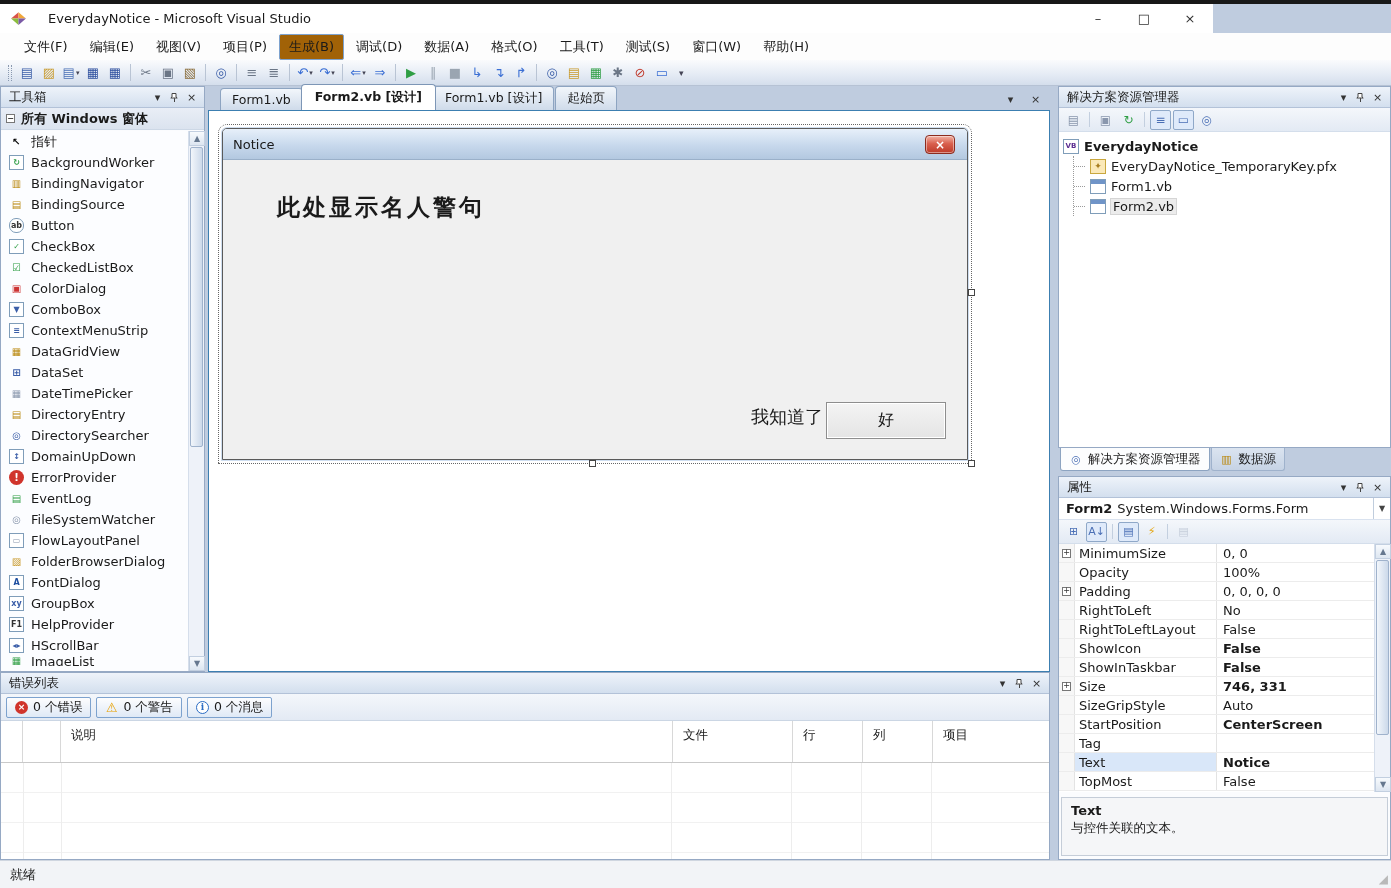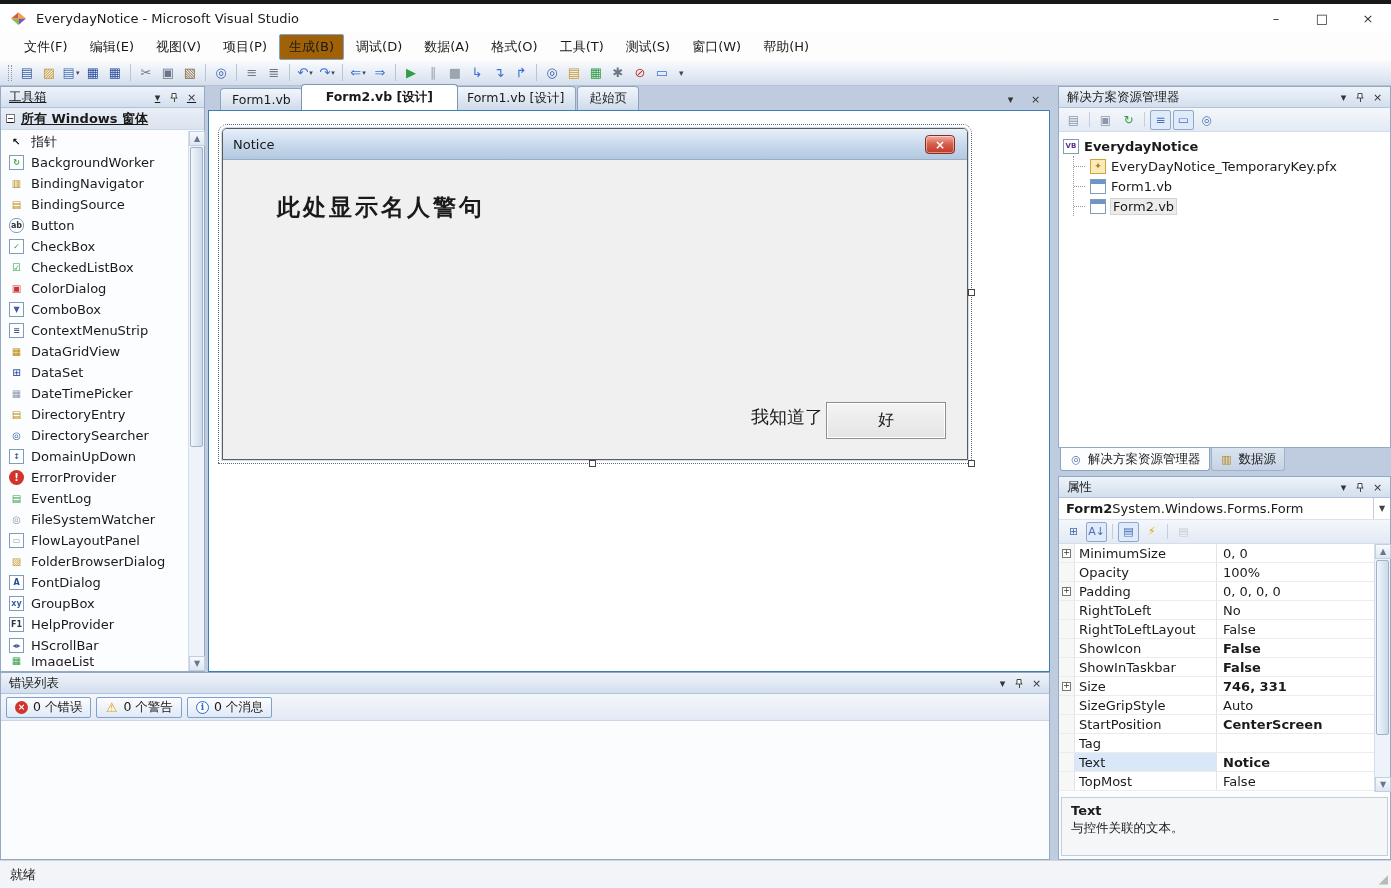--- a/index.html
+++ b/index.html
@@ -2,21 +2,21 @@
 <html><head>
 <meta charset="utf-8">
 <style>
   * { margin:0; padding:0; box-sizing:border-box; }
   html,body { width:1391px; height:888px; overflow:hidden;
     font-family:"DejaVu Sans","Liberation Sans",sans-serif; font-size:13px; color:#1a1a1a; }
   body { position:relative; background:#bfccdf; }
 
   
   #top-edge{position:absolute;left:0;top:0;width:1391px;height:4px;background:#181818;}
-  #titlebar{position:absolute;left:0;top:4px;width:1391px;height:29px;background:#fff;display:flex;align-items:center;}
+  #titlebar{position:absolute;left:0;top:4px;width:1213px;height:29px;background:#fff;display:flex;align-items:center;gap:12px;}
   #vs-logo{margin-left:10px;flex:none;}
   #title-text{margin-left:9px;font-size:13px;}
   #win-controls{margin-left:auto;display:flex;height:100%;}
   .winbtn{width:46px;height:100%;display:flex;align-items:center;justify-content:center;font-size:13px;color:#333;}
   #menubar{position:absolute;left:0;top:33px;width:1391px;height:27px;background:#fdfdfd;display:flex;align-items:center;padding-left:14px;}
   .menu-item{padding:3px 9px;margin-right:2px;border:1px solid transparent;border-radius:2px;}
   .menu-item.active{background:#a16207;border-color:#7da2ce;}
   #toolbar{position:absolute;left:0;top:60px;width:1391px;height:26px;
     background:linear-gradient(#fafbfd,#e6ecf5 55%,#d4deec);border-bottom:1px solid #b6c2d4;
     display:flex;align-items:center;padding-left:4px;}
@@ -28,21 +28,21 @@
   .tb-overflow{margin-left:6px;font-size:9px;color:#445;display:flex;flex-direction:column;align-items:center;line-height:4px;}
 
   
   .panel{position:absolute;background:#fbfcfe;border:1px solid #96a9c4;}
   .panel-hd{height:21px;background:linear-gradient(#eef3fa,#d3dfee);border-bottom:1px solid #b3c2d8;
     display:flex;align-items:center;padding:0 4px 0 8px;font-size:12.5px;}
   .panel-hd .sp{flex:1;}
   .hicon{width:17px;height:16px;display:inline-flex;align-items:center;justify-content:center;font-size:11px;color:#333;}
 
   
-  #toolbox{left:0;top:86px;width:205px;height:586px;text-decoration:underline;}
+  #toolbox{left:0;top:86px;width:205px;height:586px;}
   #tbx-cat{height:22px;display:flex;align-items:center;gap:6px;padding-left:5px;font-weight:bold;
     background:linear-gradient(#e9eef6,#dbe3ef);border-bottom:1px solid #cdd8e6;}
   .expbox{width:9px;height:9px;border:1px solid #777;background:#fff;font-size:8px;line-height:7px;text-align:center;color:#333;flex:none;}
   #tbx-list{position:absolute;left:0;top:44px;right:16px;bottom:0;background:#fcfdff;overflow:hidden;}
   .tbx-item{height:21px;display:flex;align-items:center;gap:7px;padding-left:8px;white-space:nowrap;}
   .tbx-item.clipped{height:10px;overflow:hidden;}
   .chip{width:15px;height:15px;display:inline-flex;align-items:center;justify-content:center;
     font-size:10px;font-weight:bold;flex:none;line-height:1;}
   .chip.boxed{border:1px solid #7f9db9;background:#fff;font-size:8px;}
   .chip.round{border-radius:50%;}
@@ -50,21 +50,21 @@
   .varrow{position:absolute;left:0;width:16px;height:15px;display:flex;align-items:center;justify-content:center;
     font-size:8px;color:#66788f;background:linear-gradient(#f7fafd,#dde6f1);border:1px solid #c2cfe0;}
   .varrow.up{top:0;} .varrow.down{bottom:0;}
   .vthumb{position:absolute;left:1px;width:13px;background:linear-gradient(90deg,#f2f6fb,#ccd9ea);border:1px solid #9fb2cc;border-radius:2px;}
 
   
   #docwell{position:absolute;left:208px;top:86px;width:842px;height:586px;}
   #doc-tabs{height:24px;display:flex;align-items:flex-end;padding-left:12px;position:relative;}
   .dtab{padding:3px 11px 3px;margin-right:1px;border:1px solid #8da4c1;border-bottom:none;border-radius:4px 4px 0 0;
     background:linear-gradient(#f2f6fb,#cfdbea);font-size:12.5px;white-space:nowrap;}
-  .dtab.active{background:#fff;font-weight:bold;padding:4px 24px;border-color:#7d96b6;position:relative;z-index:2;margin:0 -3px;}
+  .dtab.active{background:#fff;font-weight:bold;padding:4px 13px;border-color:#7d96b6;position:relative;z-index:2;margin:0 -3px;}
   #doc-tab-icons{position:absolute;right:6px;top:5px;display:flex;gap:8px;}
   #surface{position:absolute;left:0;top:24px;right:0;bottom:0;background:#fff;border:1px solid #3c7fb1;}
 
   
   #vsform{position:absolute;left:13px;top:17px;width:746px;height:332px;background:#f0f0f0;
     border:1px solid #5a5a5a;border-radius:5px 5px 0 0;outline:1px dotted #666;outline-offset:3px;
     box-shadow:0 0 0 1px #cfdef0;}
   #vsform-titlebar{height:31px;border-radius:4px 4px 0 0;border-bottom:1px solid #9ab0c9;
     background:linear-gradient(#e7f0fa,#c7d8ec 55%,#b3c8e0);display:flex;align-items:center;padding:0 10px;position:relative;}
   #vsform-title{font-size:13px;}
@@ -102,21 +102,21 @@
 
   #sx-tabs{position:absolute;left:1058px;top:448px;width:333px;height:26px;display:flex;align-items:flex-start;padding-left:2px;gap:1px;}
   .sxtab{height:23px;display:flex;align-items:center;gap:5px;padding:0 8px;font-size:12.5px;
     border:1px solid #9fb2cc;border-top:none;border-radius:0 0 3px 3px;background:linear-gradient(#dbe4f0,#c6d3e5);}
   .sxtab.active{background:#fcfdfe;border-color:#8da4c1;}
   .sxtab .chip{width:14px;height:14px;font-size:11px;}
 
   
   #props{left:1058px;top:476px;width:333px;height:384px;display:flex;flex-direction:column;}
   #prop-object{height:22px;background:#fff;border-bottom:1px solid #d9e2ef;display:flex;align-items:center;padding-left:7px;position:relative;flex:none;}
-  #prop-object b{}
+  #prop-object b{margin-right:5px;}
   #prop-obj-dd{position:absolute;right:0;top:0;width:17px;height:21px;border-left:1px solid #c0cddd;
     display:flex;align-items:center;justify-content:center;font-size:8px;color:#444;}
   #prop-grid{position:relative;height:248px;background:#fff;flex:none;}
   #prop-rows{position:absolute;left:0;top:0;right:16px;bottom:0;overflow:hidden;}
   .prow{height:19px;display:flex;align-items:stretch;border-bottom:1px solid #ececec;}
   .pgut{width:16px;background:#f7f7f7;border-right:1px solid #e3e3e3;display:flex;align-items:center;justify-content:center;flex:none;}
   .pgut .expbox{font-size:8px;line-height:6px;}
   .pname{width:142px;padding:2px 0 0 4px;border-right:1px solid #e3e3e3;flex:none;white-space:nowrap;overflow:hidden;}
   .pval{flex:1;padding:2px 0 0 6px;white-space:nowrap;overflow:hidden;}
   .pval.bold{font-weight:bold;}
@@ -633,18 +633,37 @@
       </span>
       <span class="el-btn">
         <span class="stat-ico warn">⚠</span>
         <span>0 个警告</span>
       </span>
       <span class="el-btn">
         <span class="stat-ico info">i</span>
         <span>0 个消息</span>
       </span>
     </div>
+  <div id="el-grid">
+    <div id="el-header">
+        <div class="el-hc c1"></div>
+        <div class="el-hc c2"></div>
+        <div class="el-hc c-desc">说明</div>
+        <div class="el-hc c-file">文件</div>
+        <div class="el-hc c-line">行</div>
+        <div class="el-hc c-col">列</div>
+        <div class="el-hc c-proj">项目</div>
+      </div>
+    <div id="el-body">
+      <div class="el-vline" style="left:22px;"></div>
+      <div class="el-vline" style="left:60px;"></div>
+      <div class="el-vline" style="left:670px;"></div>
+      <div class="el-vline" style="left:790px;"></div>
+      <div class="el-vline" style="left:860px;"></div>
+      <div class="el-vline" style="left:930px;"></div>
+    </div>
+  </div>
 </div>
 
 <div id="statusbar">
   <span>就绪</span>
   <span id="status-grip">◢</span>
 </div>
 
 </body></html>

